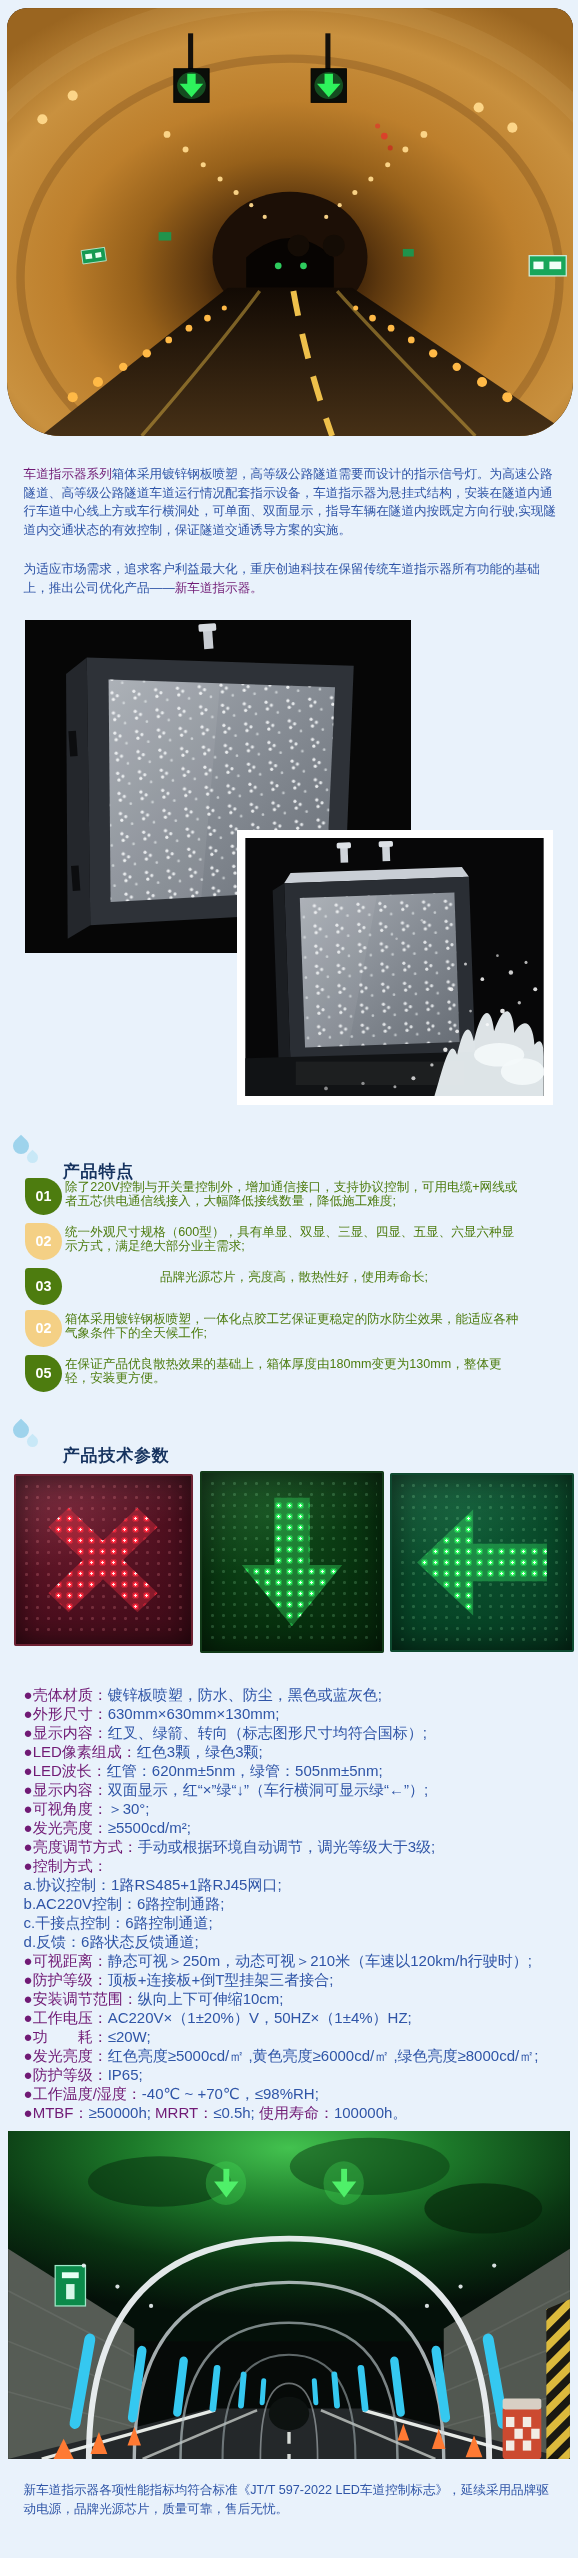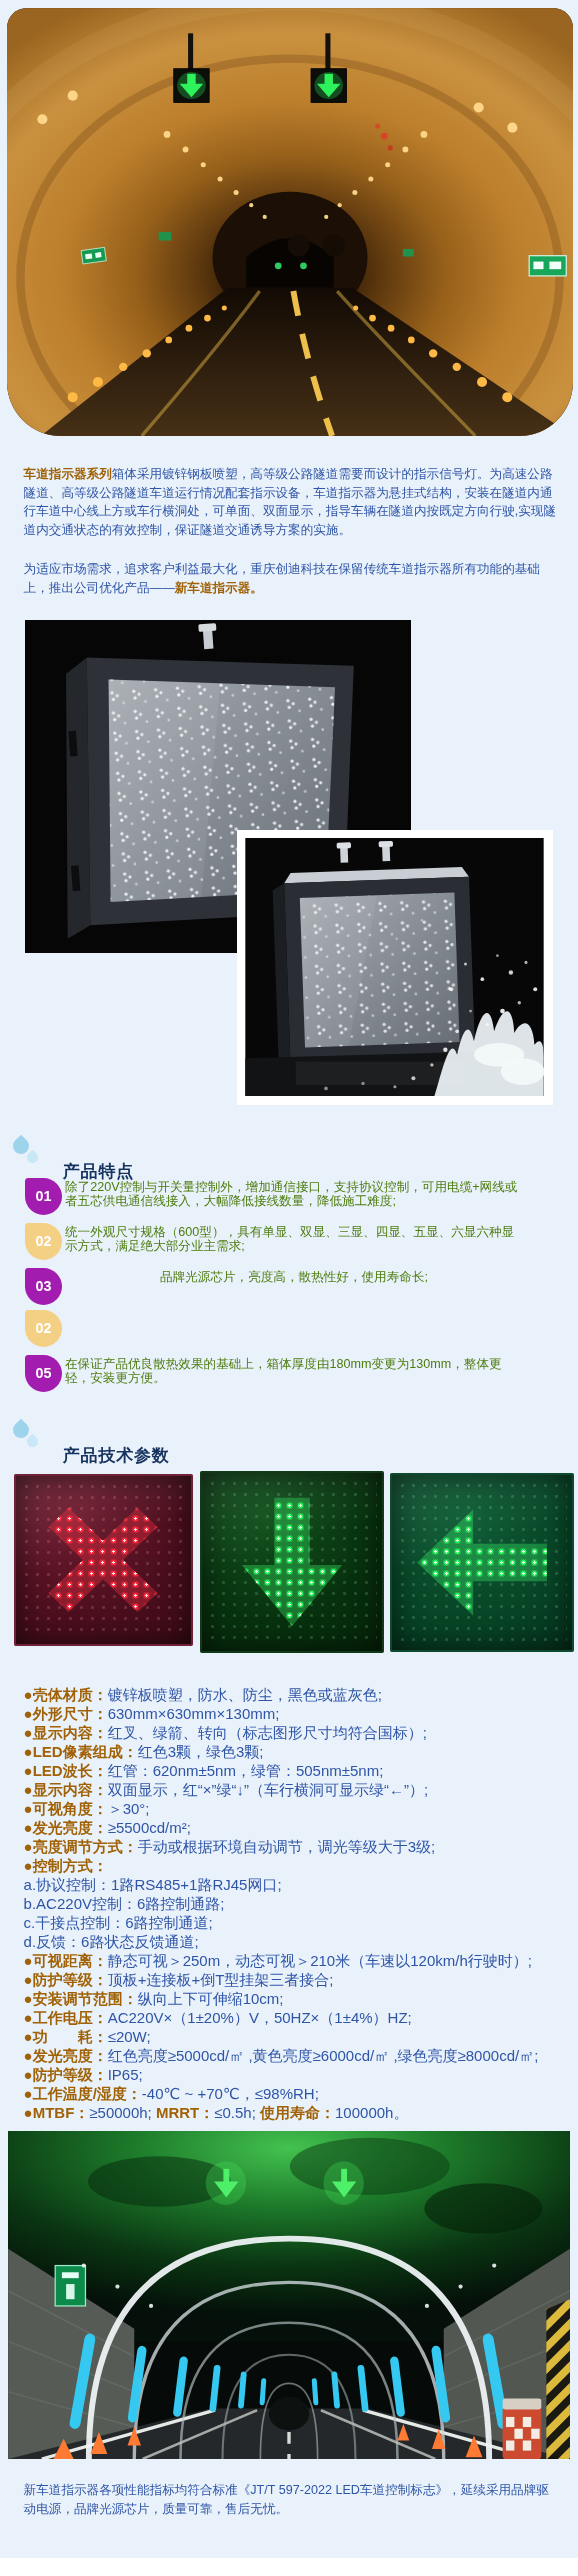--- a/index.html
+++ b/index.html
@@ -9,21 +9,21 @@
 
   
   .hero{position:absolute;left:6.7px;top:8.4px;width:566px;height:428px;border-radius:20px 20px 54px 54px;overflow:hidden;background:#1a0e04;}
   .hero2{position:absolute;left:8.4px;top:2131px;width:562px;height:328px;overflow:hidden;background:#060a08;}
 
   
   .para{position:absolute;margin:0;font-size:12.6px;line-height:18.5px;color:#2f55a7;}
   #p1{left:23.6px;top:465px;width:534px;}
   #p2{left:23.6px;top:560px;width:534px;}
   #footerP{left:23.6px;top:2481px;width:535px;}
-  .sb{font-weight:bold;color:#a16207;}
+  .sb{font-weight:normal;color:#701a75;}
   .sr{font-weight:normal;}
 
   
   .photo1{position:absolute;left:25px;top:620px;width:386px;height:333px;background:#060606;}
   .photo2{position:absolute;left:237px;top:830px;width:316px;height:275px;background:#ffffff;padding:0;}
   .photo2 svg{display:block;margin:8.4px;}
 
   
   .sec-header{position:absolute;left:11.8px;width:337px;height:44px;}
   #featHead{top:1133px;}
@@ -32,21 +32,21 @@
   .drop{position:absolute;transform:rotate(45deg);border-radius:0 50% 50% 50%;}
   .drop1{left:0.8px;top:3.4px;width:16px;height:16px;background:#9ed3ec;}
   .drop2{left:15px;top:17.7px;width:11px;height:11px;background:#c8e8f7;}
   .sec-title{position:absolute;left:35px;top:11px;margin:16px;font-size:17px;font-weight:bold;color:#16335f;letter-spacing:0.8px;}
 
   
   #featList{position:absolute;left:25px;top:1180px;width:532px;}
   .feat-item{position:relative;}
   .feat-badge{position:absolute;left:0;top:-2.5px;width:37px;height:37px;border-radius:3.4px 50% 50% 50%;
               display:flex;align-items:center;justify-content:center;color:#fff;font-weight:bold;font-size:14.3px;}
-  .badge-navy{background:#a21caf;}
+  .badge-navy{background:#4d7c0f;}
   .badge-yellow{background:#f4d085;}
   .feat-text{margin:0 0 0 40px;width:458px;font-size:12.6px;line-height:14px;color:#4d7c0f;}
 
   
   .ledrow{position:absolute;left:0;top:0;width:0;height:0;}
   .led{position:absolute;overflow:hidden;border-radius:1.7px;box-shadow:inset 0 0 29px rgba(0,0,0,.55);}
   .led-red{left:13.5px;top:1474px;width:175px;height:168px;border:2.5px solid #6e2233;
     background:linear-gradient(160deg,rgba(255,255,255,.10),transparent 45%),
                radial-gradient(circle at 32% 22%,#6e1b2e,#4a0e1d 62%,#380a15);}
   .led-g1{left:200px;top:1471px;width:180px;height:178px;border:2.5px solid #123a18;
@@ -272,20 +272,21 @@
       <div class="feat-item" style="min-height: 45px;">
         <div class="feat-badge badge-yellow">02</div>
         <p class="feat-text">统一外观尺寸规格（600型），具有单显、双显、三显、四显、五显、六显六种显示方式，满足绝大部分业主需求;</p>
       </div>
       <div class="feat-item" style="min-height: 42px; text-align: center;">
         <div class="feat-badge badge-navy">03</div>
         <p class="feat-text">品牌光源芯片，亮度高，散热性好，使用寿命长;</p>
       </div>
       <div class="feat-item" style="min-height: 45px;">
         <div class="feat-badge badge-yellow">02</div>
+        <p class="feat-text">箱体采用镀锌钢板喷塑，一体化点胶工艺保证更稳定的防水防尘效果，能适应各种气象条件下的全天候工作;</p>
       </div>
       <div class="feat-item" style="min-height: 39px;">
         <div class="feat-badge badge-navy">05</div>
         <p class="feat-text">在保证产品优良散热效果的基础上，箱体厚度由180mm变更为130mm，整体更轻，安装更方便。</p>
       </div>
     </div>
 
   <div class="sec-header" id="specHead">
     <span class="drops">
       <span class="drop drop1"></span>

